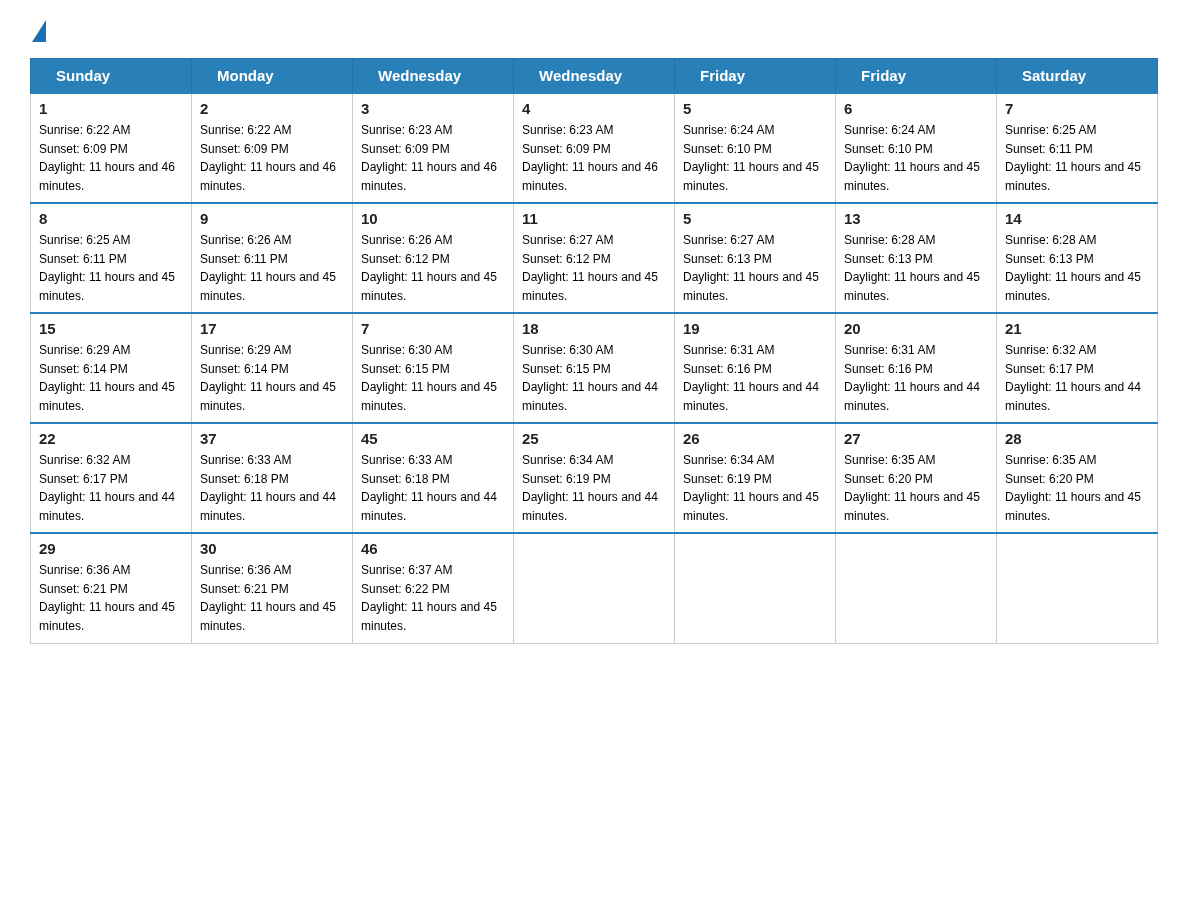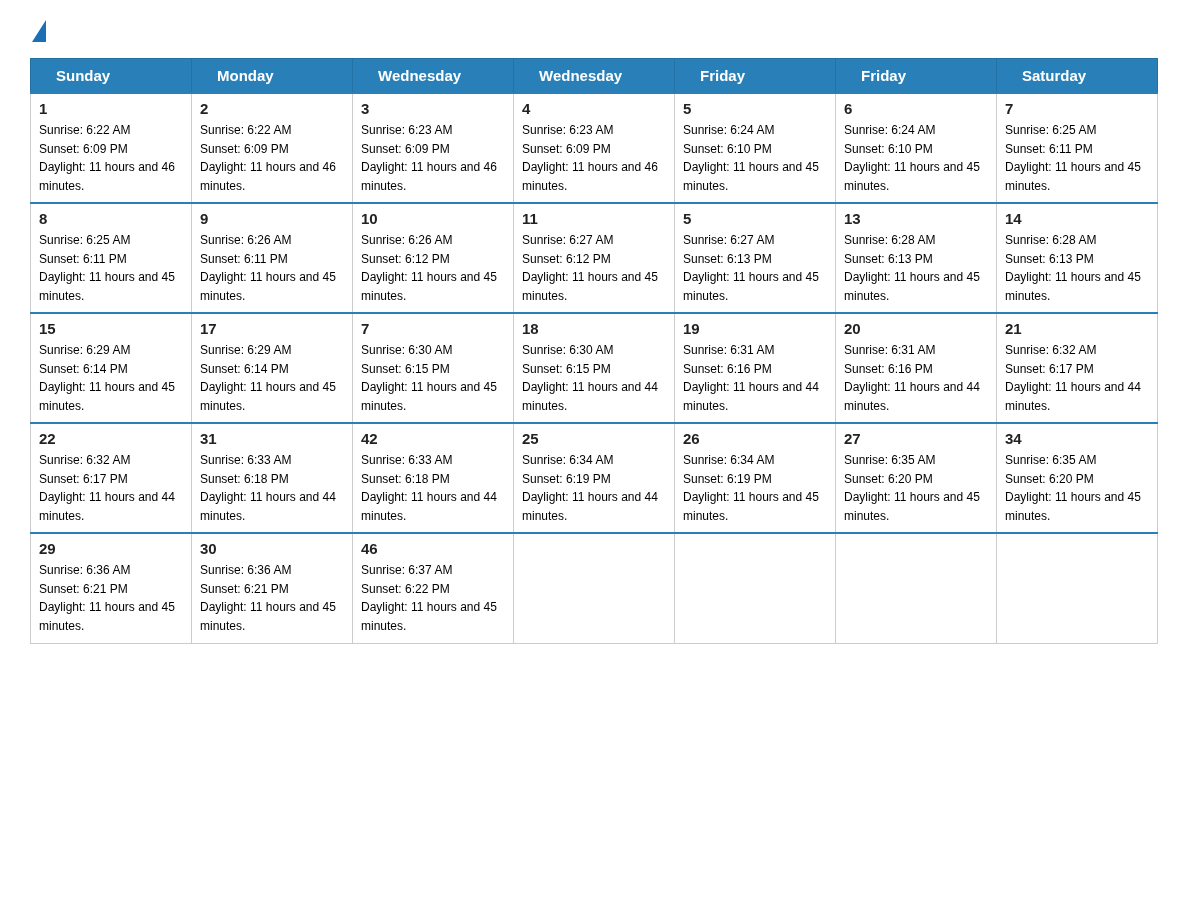--- a/index.html
+++ b/index.html
@@ -218,41 +218,41 @@
           <span class="day-num">21</span>
           <span class="day-info">Sunrise: 6:32 AM<br>Sunset: 6:17 PM<br>Daylight: 11 hours and 44 minutes.</span>
         </td>
       </tr>
       <tr>
         <td>
           <span class="day-num">22</span>
           <span class="day-info">Sunrise: 6:32 AM<br>Sunset: 6:17 PM<br>Daylight: 11 hours and 44 minutes.</span>
         </td>
         <td>
-          <span class="day-num">31</span>
+          <span class="day-num">37</span>
           <span class="day-info">Sunrise: 6:33 AM<br>Sunset: 6:18 PM<br>Daylight: 11 hours and 44 minutes.</span>
         </td>
         <td>
-          <span class="day-num">42</span>
+          <span class="day-num">45</span>
           <span class="day-info">Sunrise: 6:33 AM<br>Sunset: 6:18 PM<br>Daylight: 11 hours and 44 minutes.</span>
         </td>
         <td>
           <span class="day-num">25</span>
           <span class="day-info">Sunrise: 6:34 AM<br>Sunset: 6:19 PM<br>Daylight: 11 hours and 44 minutes.</span>
         </td>
         <td>
           <span class="day-num">26</span>
           <span class="day-info">Sunrise: 6:34 AM<br>Sunset: 6:19 PM<br>Daylight: 11 hours and 45 minutes.</span>
         </td>
         <td>
           <span class="day-num">27</span>
           <span class="day-info">Sunrise: 6:35 AM<br>Sunset: 6:20 PM<br>Daylight: 11 hours and 45 minutes.</span>
         </td>
         <td>
-          <span class="day-num">34</span>
+          <span class="day-num">28</span>
           <span class="day-info">Sunrise: 6:35 AM<br>Sunset: 6:20 PM<br>Daylight: 11 hours and 45 minutes.</span>
         </td>
       </tr>
       <tr>
         <td>
           <span class="day-num">29</span>
           <span class="day-info">Sunrise: 6:36 AM<br>Sunset: 6:21 PM<br>Daylight: 11 hours and 45 minutes.</span>
         </td>
         <td>
           <span class="day-num">30</span>

